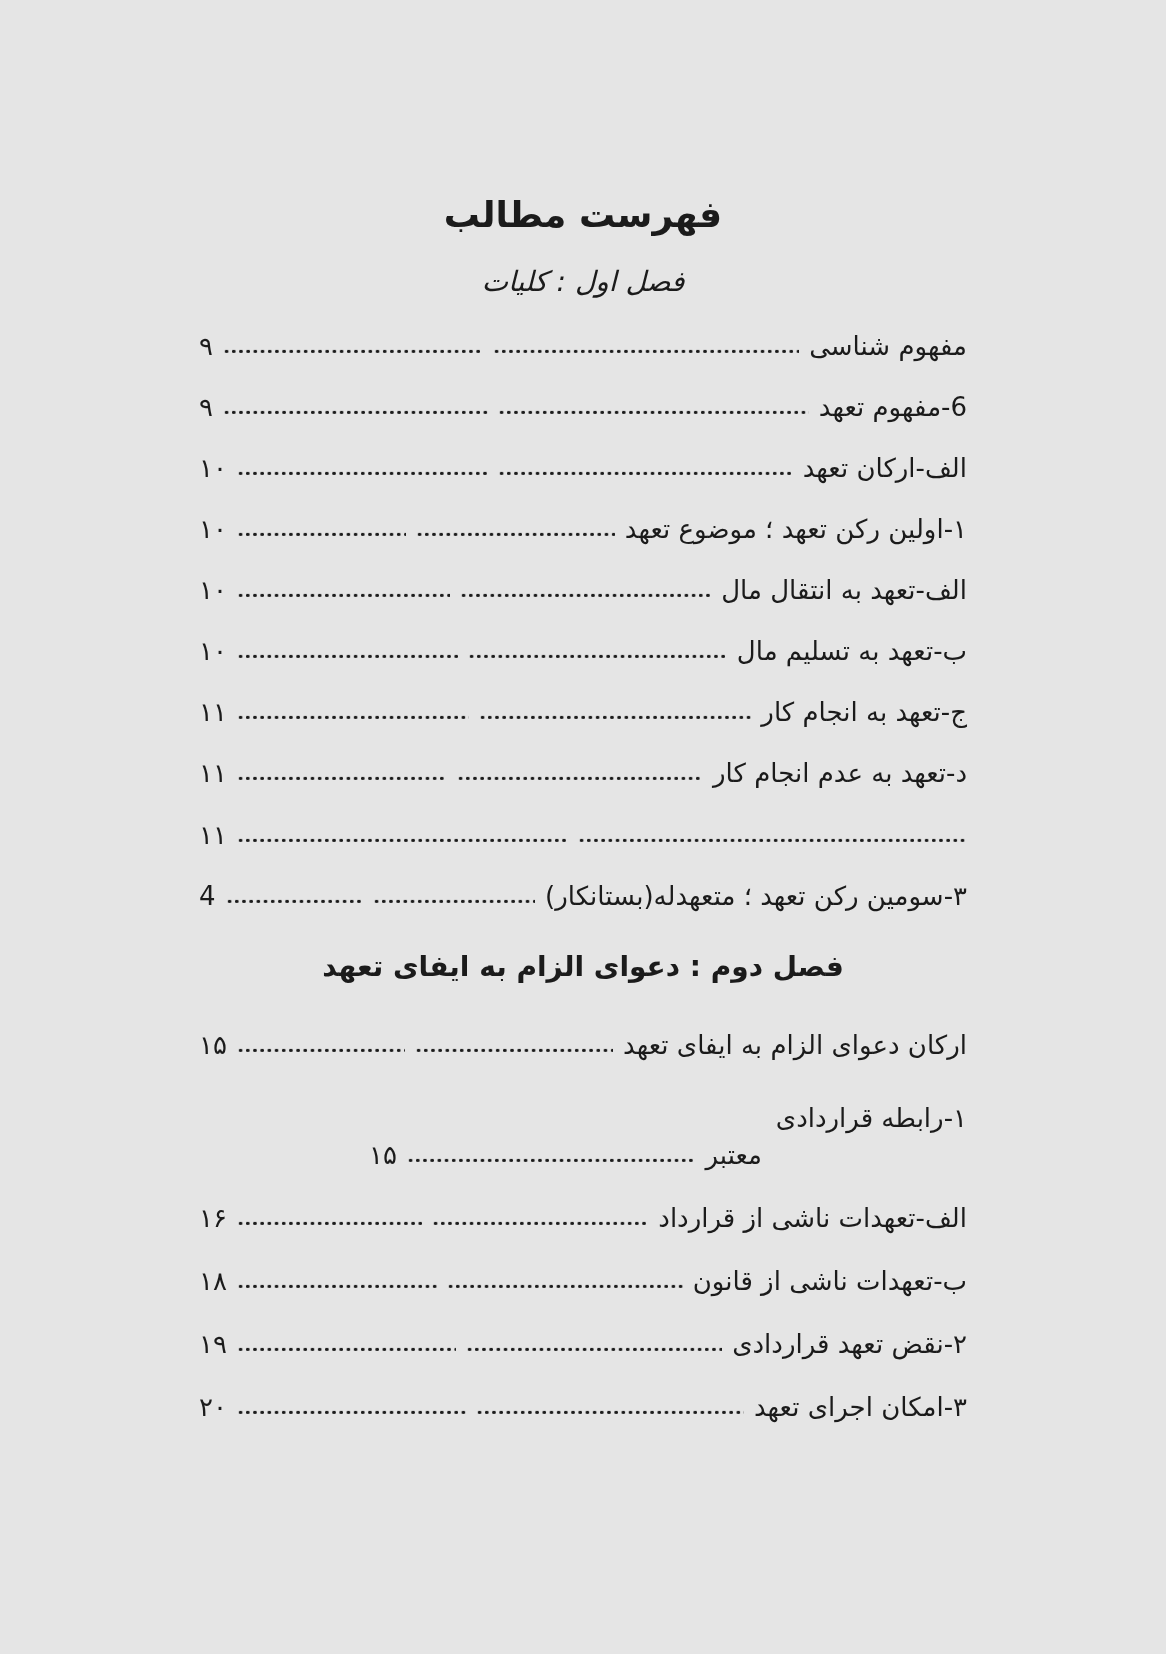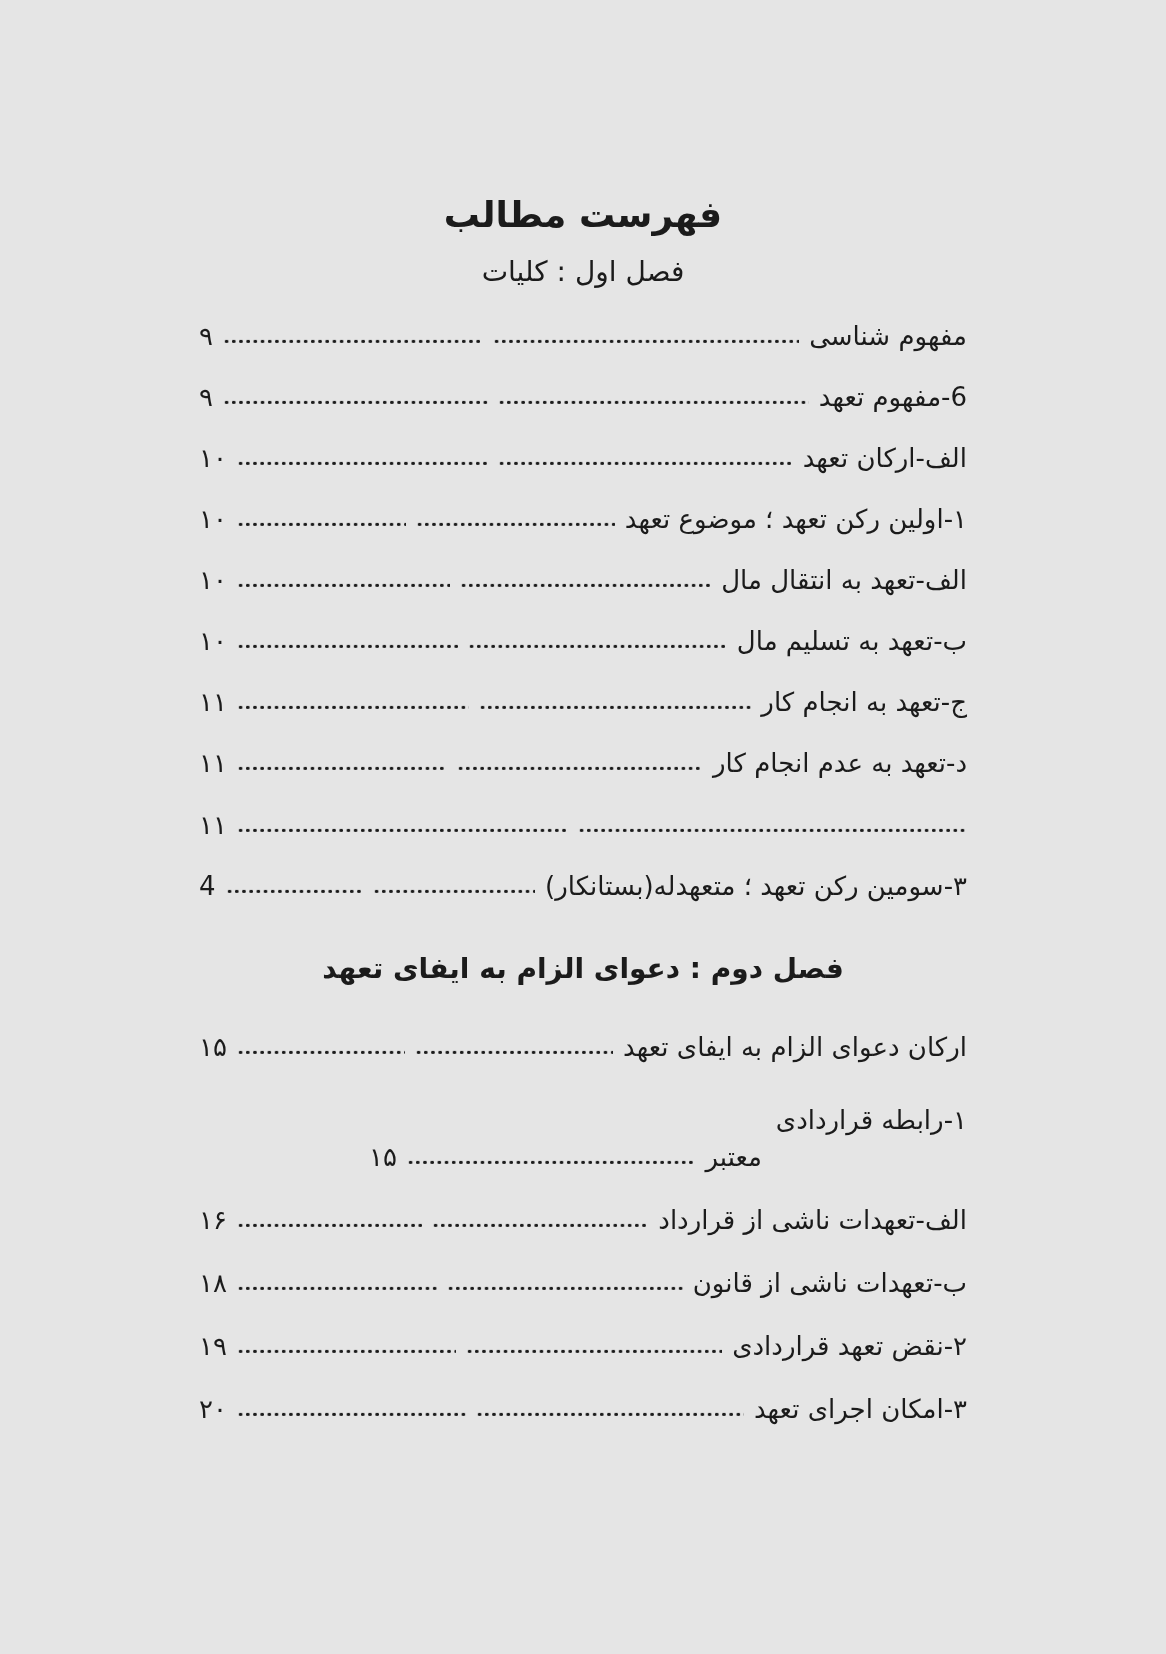--- a/index.html
+++ b/index.html
@@ -25,22 +25,22 @@
     font-size:36px;
     font-weight:bold;
     line-height:1.25;
     letter-spacing:0.5px;
   }
   .chapter-heading{
     text-align:center;
     font-size:28px;
     line-height:1.35;
   }
-  .ch1{ margin-top:16px; font-weight:normal; }
-  .ch2{ margin-top:46px; font-weight:bold; }
+  .ch1{ margin-top:26px; font-weight:normal;font-style:italic; }
+  .ch2{ margin-top:34px; font-weight:bold; }
   .toc-row{
     display:flex;
     align-items:baseline;
     column-gap:10px;
     font-size:26px;
     line-height:1.35;
     margin-top:26px;
   }
   .rows-sec1{ margin-top:28px; }
   .row-sec2-first{ margin-top:42px; }

